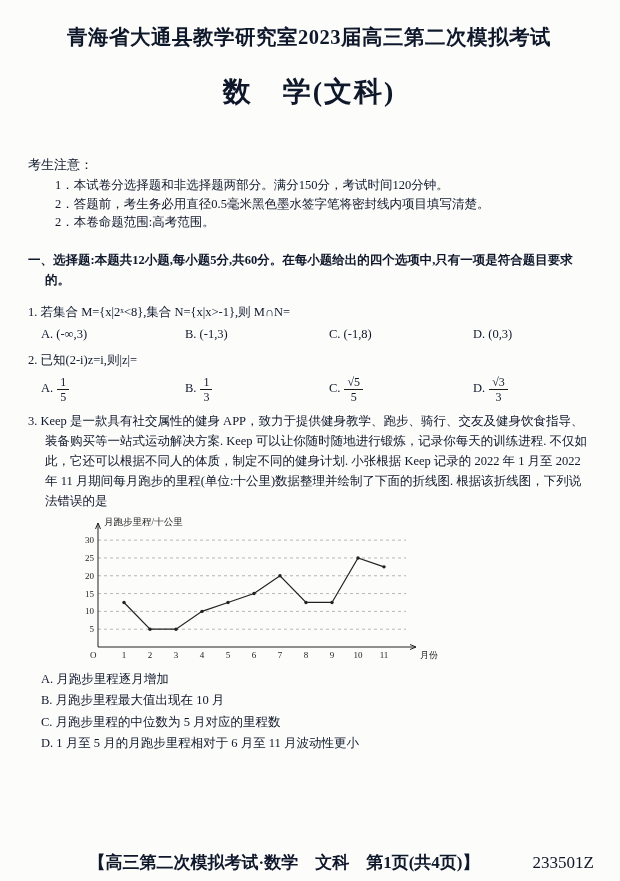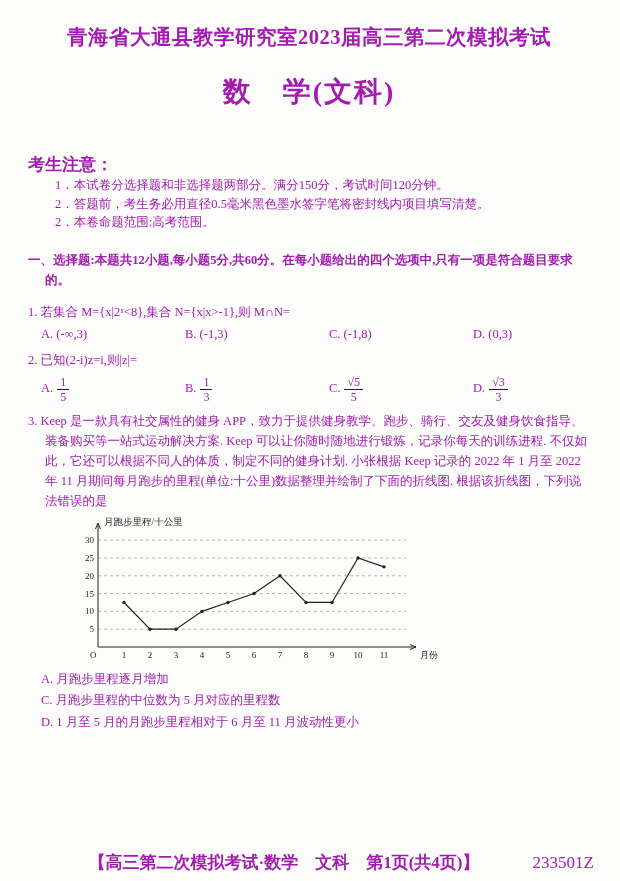--- a/index.html
+++ b/index.html
@@ -1,38 +1,38 @@
 <!DOCTYPE html>
 <html><head>
 <meta charset="utf-8">
 <style>
   * { box-sizing: border-box; }
   html, body { margin: 0; padding: 0; background: #e8e8e6; }
   .page {
     width: 620px; height: 881px;
     margin: 0 auto;
     background: #fcfcfb;
-    color: #a21caf;
+    color: #0f172a;
     font-family: "Liberation Serif", "DejaVu Serif", serif;
     font-size: 12.5px;
     line-height: 19px;
     position: relative;
     padding: 20px 30px 0 28px;
     overflow: hidden;
   }
   .exam-title {
     font-size: 20.5px; font-weight: bold; text-align: center;
     margin: 4px 0 0 0; letter-spacing: 0.5px; line-height: 26px;
   }
   .exam-subject {
     font-size: 28px; font-weight: bold; text-align: center;
     margin: 32px 0 54px 0; letter-spacing: 2px;
   }
   .notice { margin: 0 0 14px 0; }
-  .notice-heading { font-weight: bold; font-size: 17px; margin-bottom: 2px; }
+  .notice-heading { font-weight: normal; font-size: 13px; margin-bottom: 2px; }
   .notice-item {
     padding-left: 44px; text-indent: -17px; line-height: 18.5px;
   }
   .emph {
     font-weight: bold;
     -webkit-text-emphasis: filled dot;
     -webkit-text-emphasis-position: under;
     text-emphasis: filled dot;
     text-emphasis-position: under left;
   }
@@ -162,20 +162,21 @@
           <circle cx="216" cy="60.75" r="1.7" class="dot"></circle>
           <circle cx="242" cy="87.46875" r="1.7" class="dot"></circle>
           <circle cx="268" cy="87.46875" r="1.7" class="dot"></circle>
           <circle cx="294" cy="42.9375" r="1.7" class="dot"></circle>
           <circle cx="320" cy="51.84375" r="1.7" class="dot"></circle>
         </svg>
     </div>
 
     <div class="q3-opts">
       <div>A. 月跑步里程逐月增加</div>
+      <div>B. 月跑步里程最大值出现在 10 月</div>
       <div>C. 月跑步里程的中位数为 5 月对应的里程数</div>
       <div>D. 1 月至 5 月的月跑步里程相对于 6 月至 11 月波动性更小</div>
     </div>
   </div>
 
   <div class="footer">
     <span class="ftext">【高三第二次模拟考试·数学　文科　第1页(共4页)】</span>
     <span class="fcode">233501Z</span>
   </div>
 

